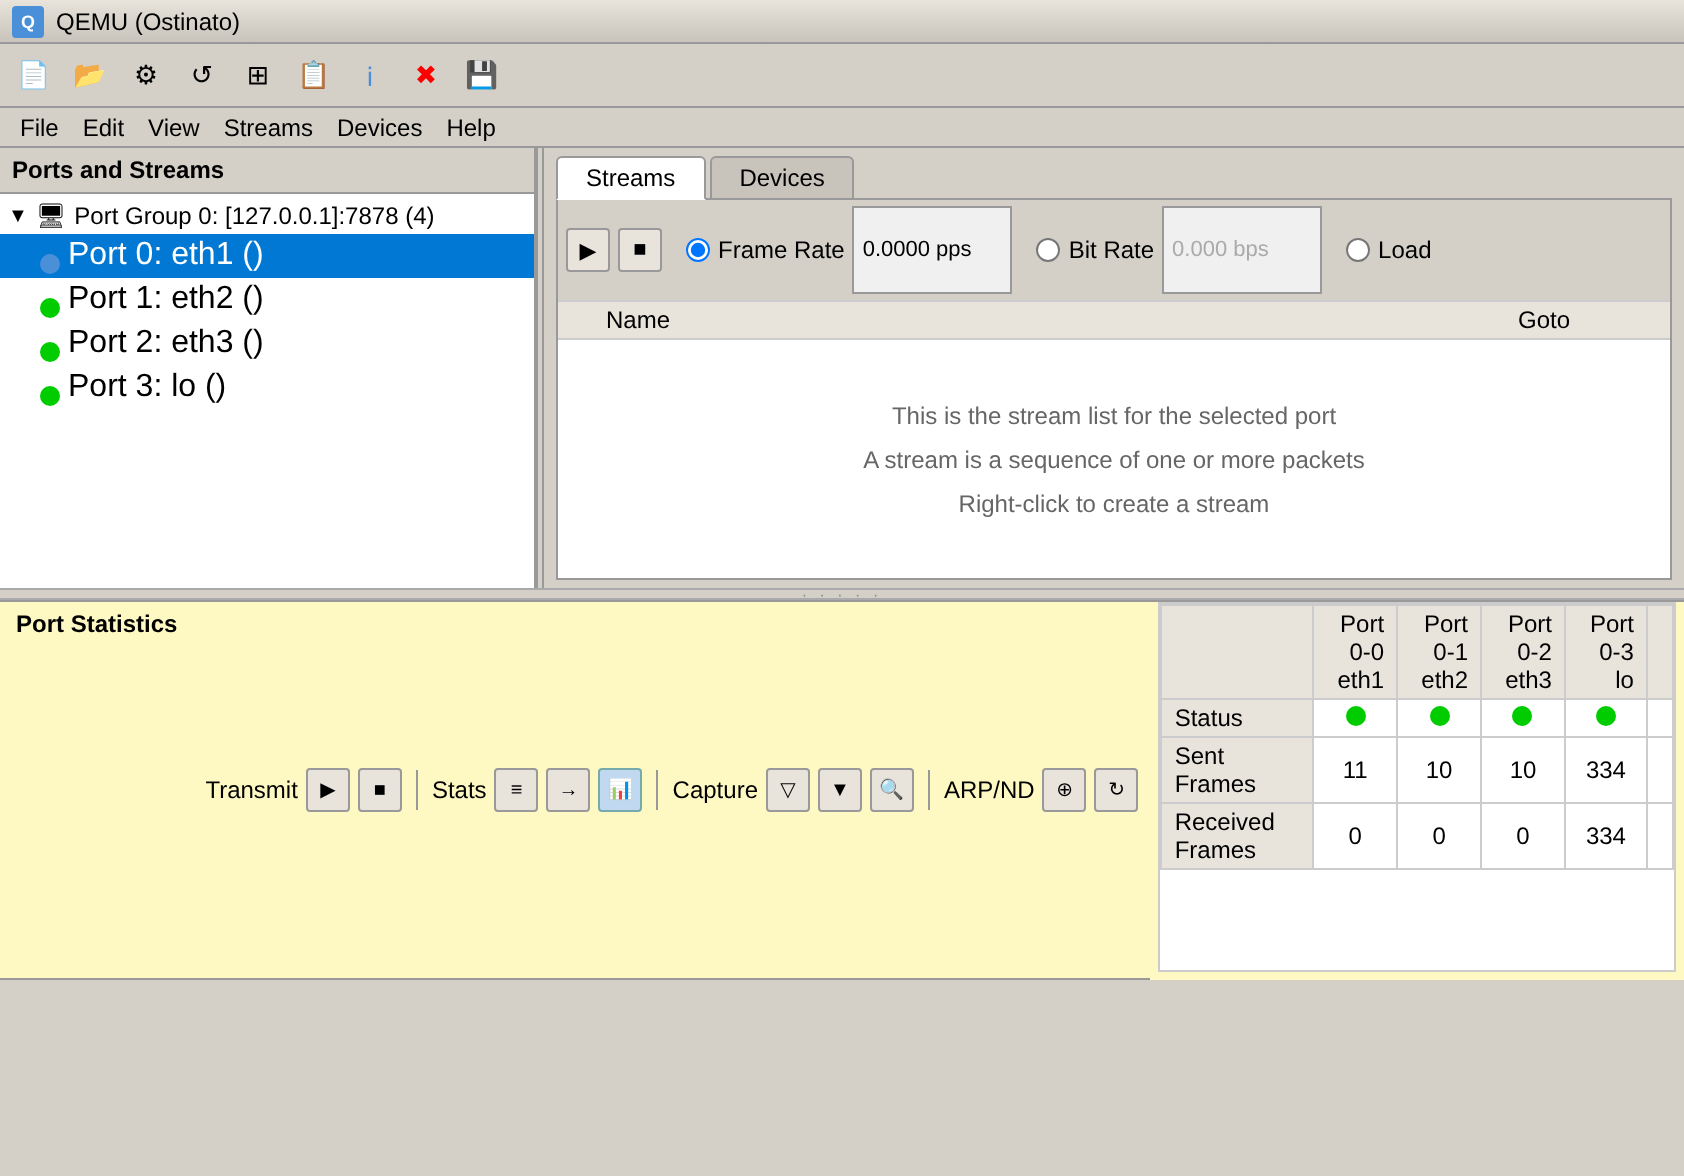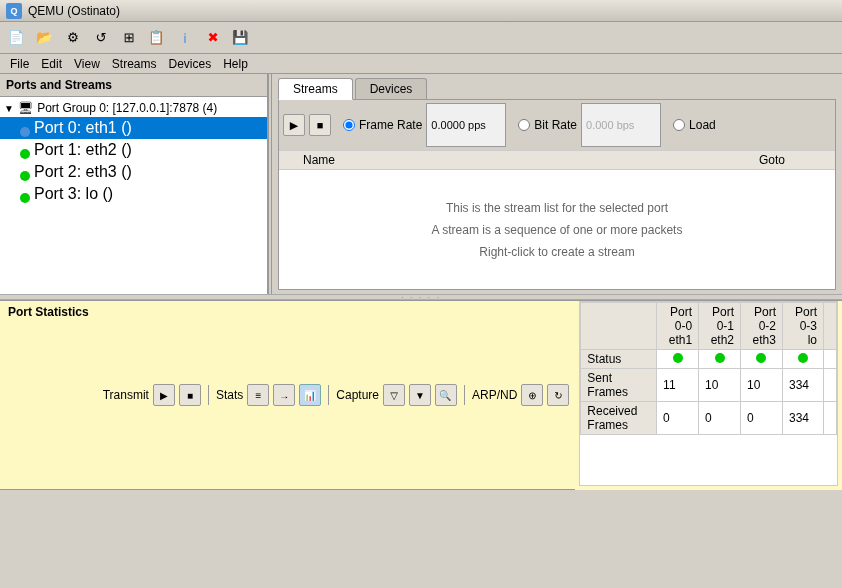--- a/index.html
+++ b/index.html
@@ -286,21 +286,21 @@
     #stats-table th {
       background: #e8e4dc;
       border: 1px solid #ccc;
       padding: 2px 6px;
       text-align: right;
       font-weight: normal;
     }
     #stats-table td {
       border: 1px solid #ccc;
       padding: 2px 6px;
-      text-align: left;
+      text-align: center;
     }
     #stats-table td:first-child {
       text-align: left;
       background: #e8e4dc;
     }
     .status-dot {
       display: inline-block;
       width: 10px; height: 10px;
       border-radius: 50%;
       background: #00cc00;

